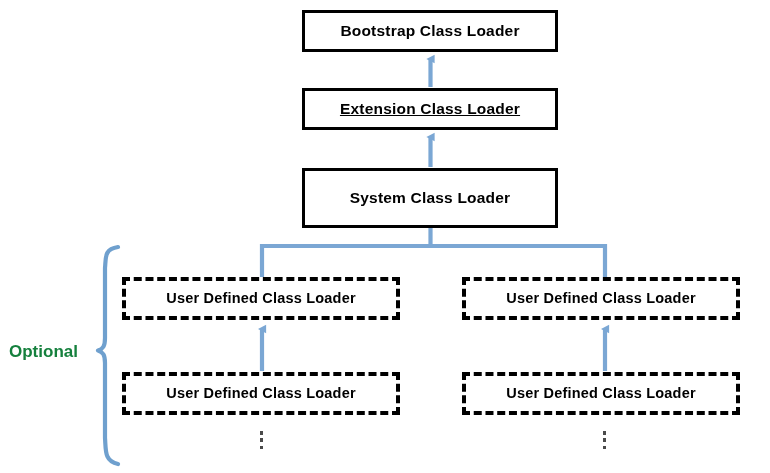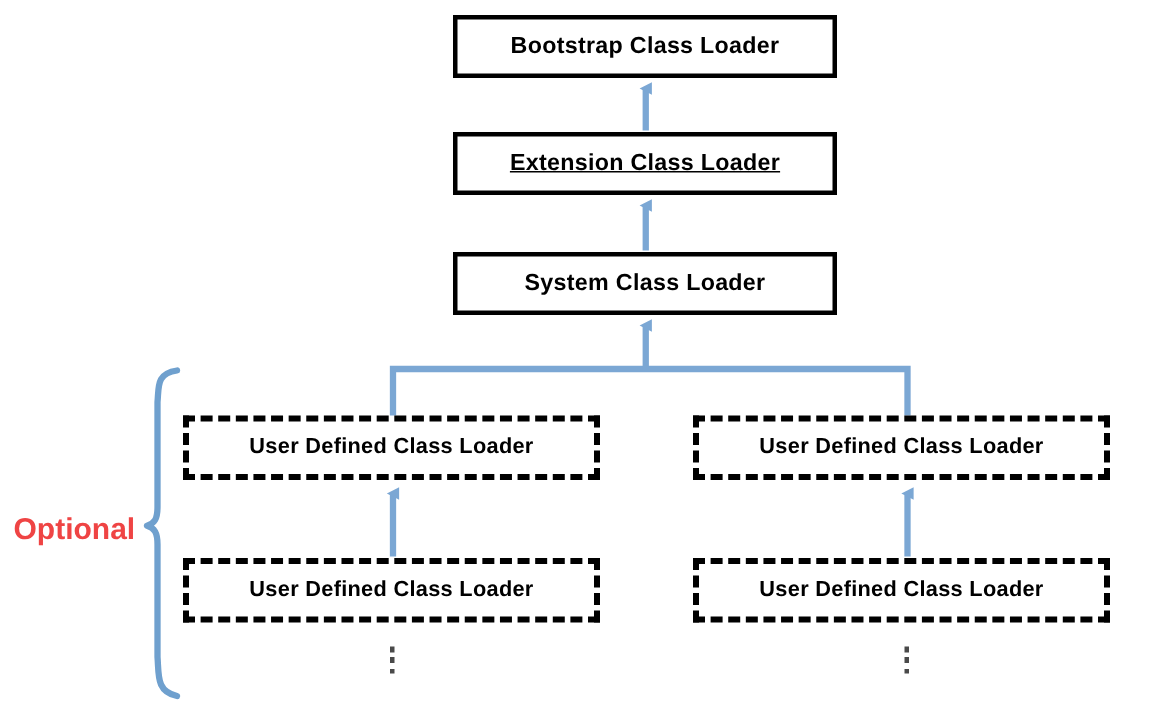--- a/index.html
+++ b/index.html
@@ -36,23 +36,23 @@
   }
   .node-dashed {
     border: 4px dashed #000000;
     font-size: 14.5px;
   }
   .node-label {
     white-space: nowrap;
   }
   .optional-label {
     position: absolute;
-    font-size: 20px;
+    font-size: 17px;
     font-weight: bold;
-    color: #ef4444;
+    color: #15803d;
     white-space: nowrap;
   }
   .ellipsis-dots {
     position: absolute;
     display: flex;
     flex-direction: column;
     align-items: center;
     justify-content: space-between;
     color: #3f3f3f;
   }
@@ -117,21 +117,21 @@
   </svg>
 
   <div class="node node-solid" style="left:302px; top:10px; width:256px; height:42px;">
     <span class="node-label">Bootstrap Class Loader</span>
   </div>
 
   <div class="node node-solid" style="left:302px; top:88px; width:256px; height:42px;text-decoration:underline;">
     <span class="node-label">Extension Class Loader</span>
   </div>
 
-  <div class="node node-solid" style="left:302px; top:168px; width:256px; height:42px;">
+  <div class="node node-solid" style="left:302px; top:168px; width:256px; height:60px;">
     <span class="node-label">System Class Loader</span>
   </div>
 
   <div class="node node-dashed" style="left:122px; top:277px; width:278px; height:43px;">
     <span class="node-label">User Defined Class Loader</span>
   </div>
 
   <div class="node node-dashed" style="left:462px; top:277px; width:278px; height:43px;">
     <span class="node-label">User Defined Class Loader</span>
   </div>

